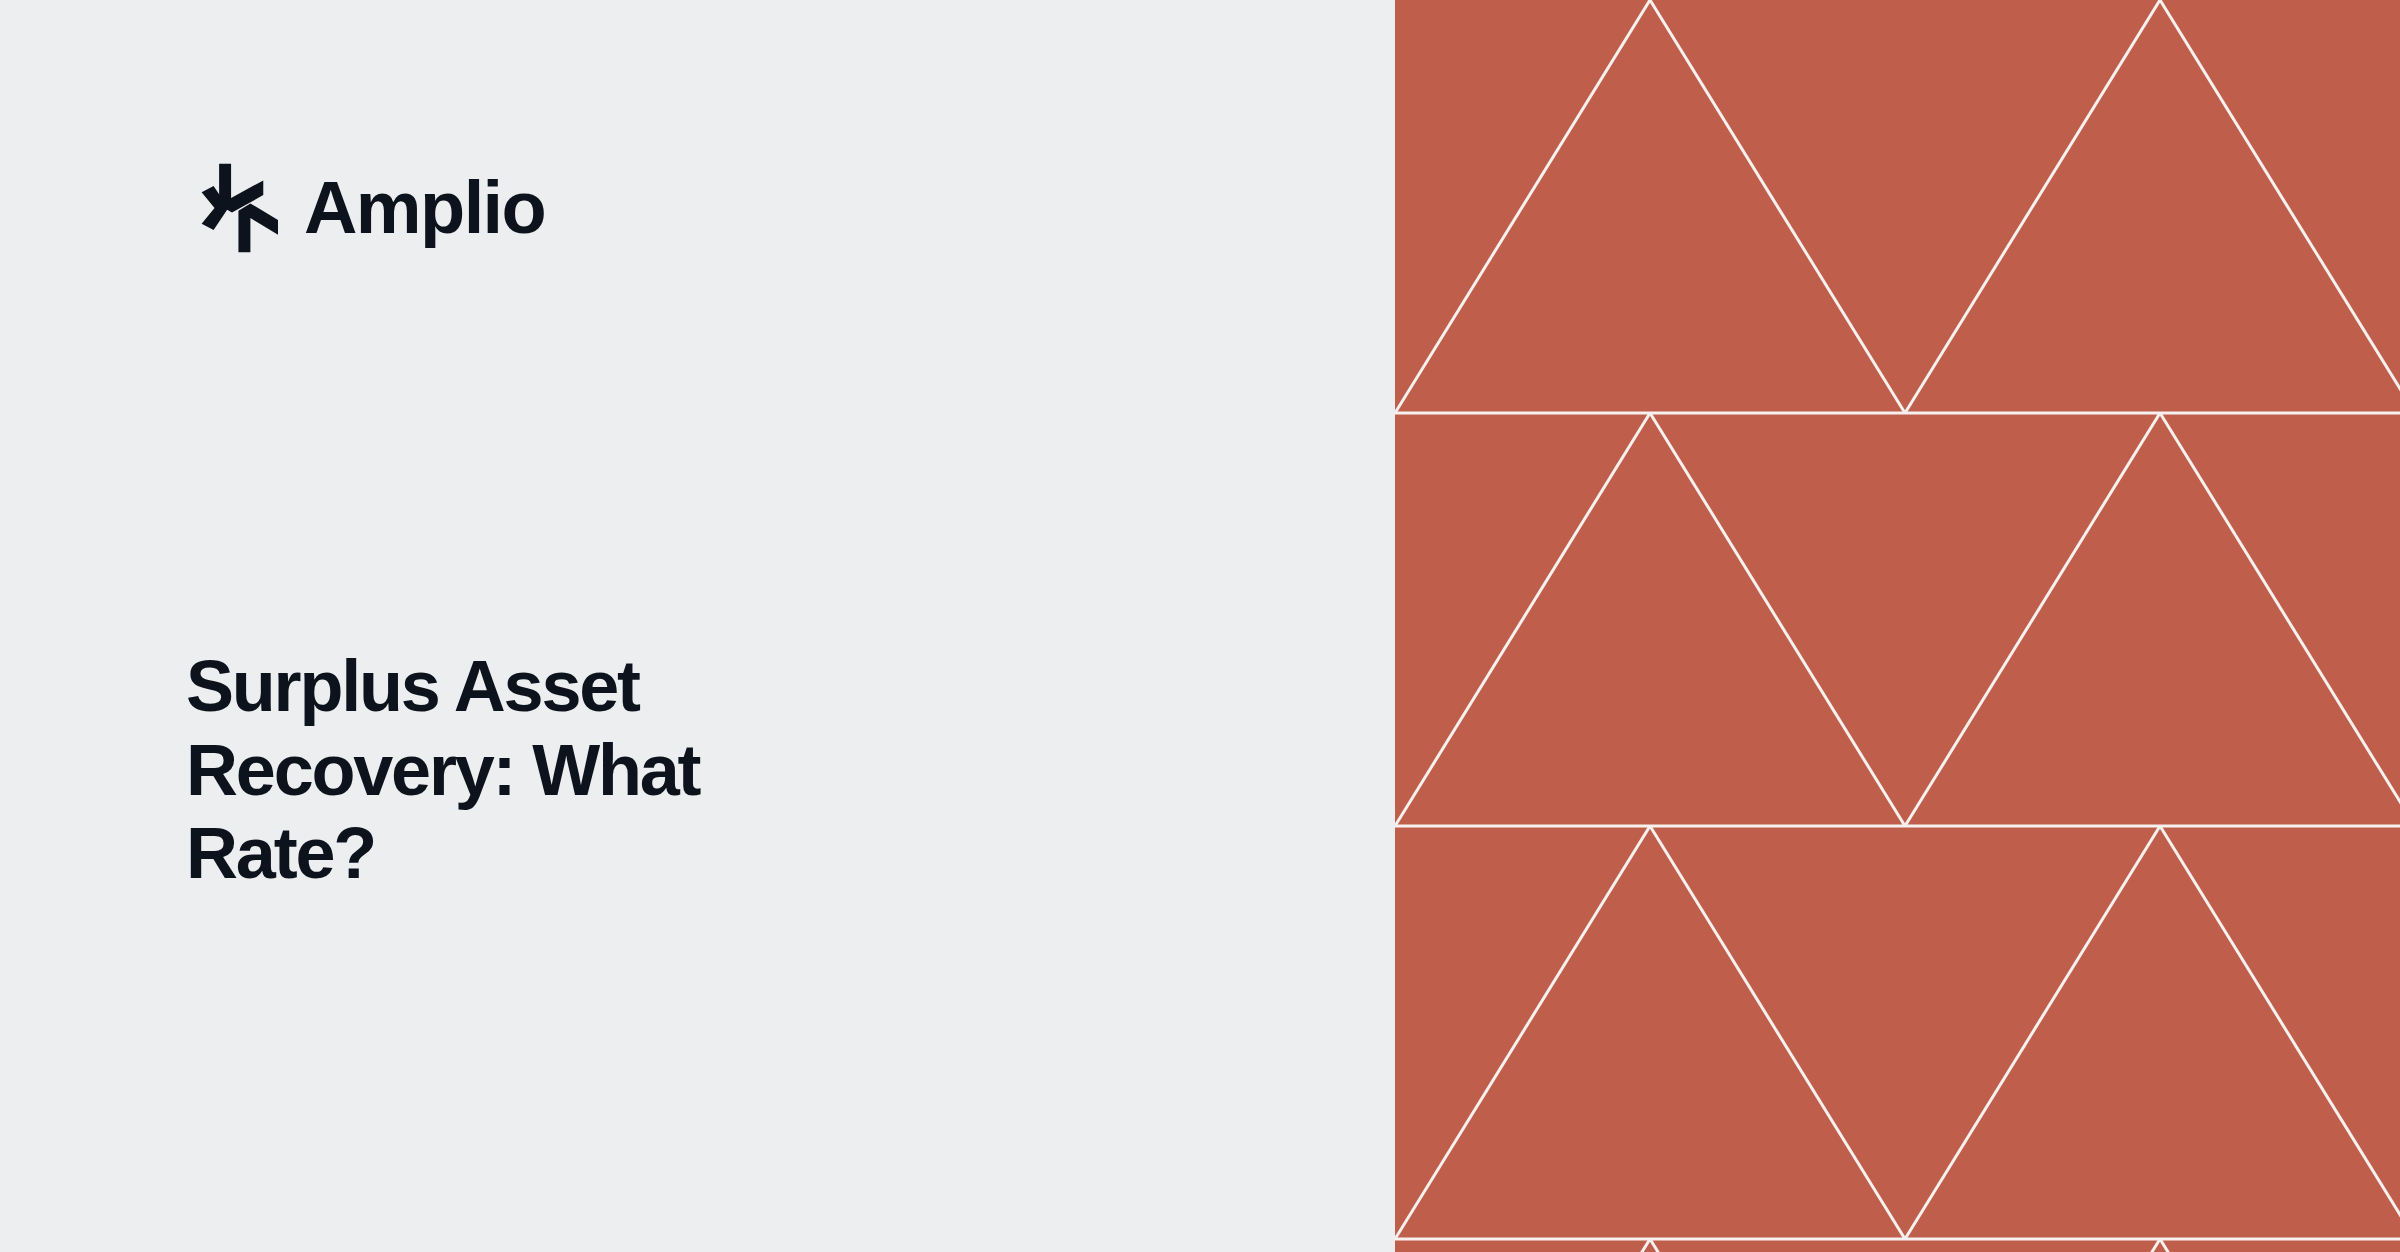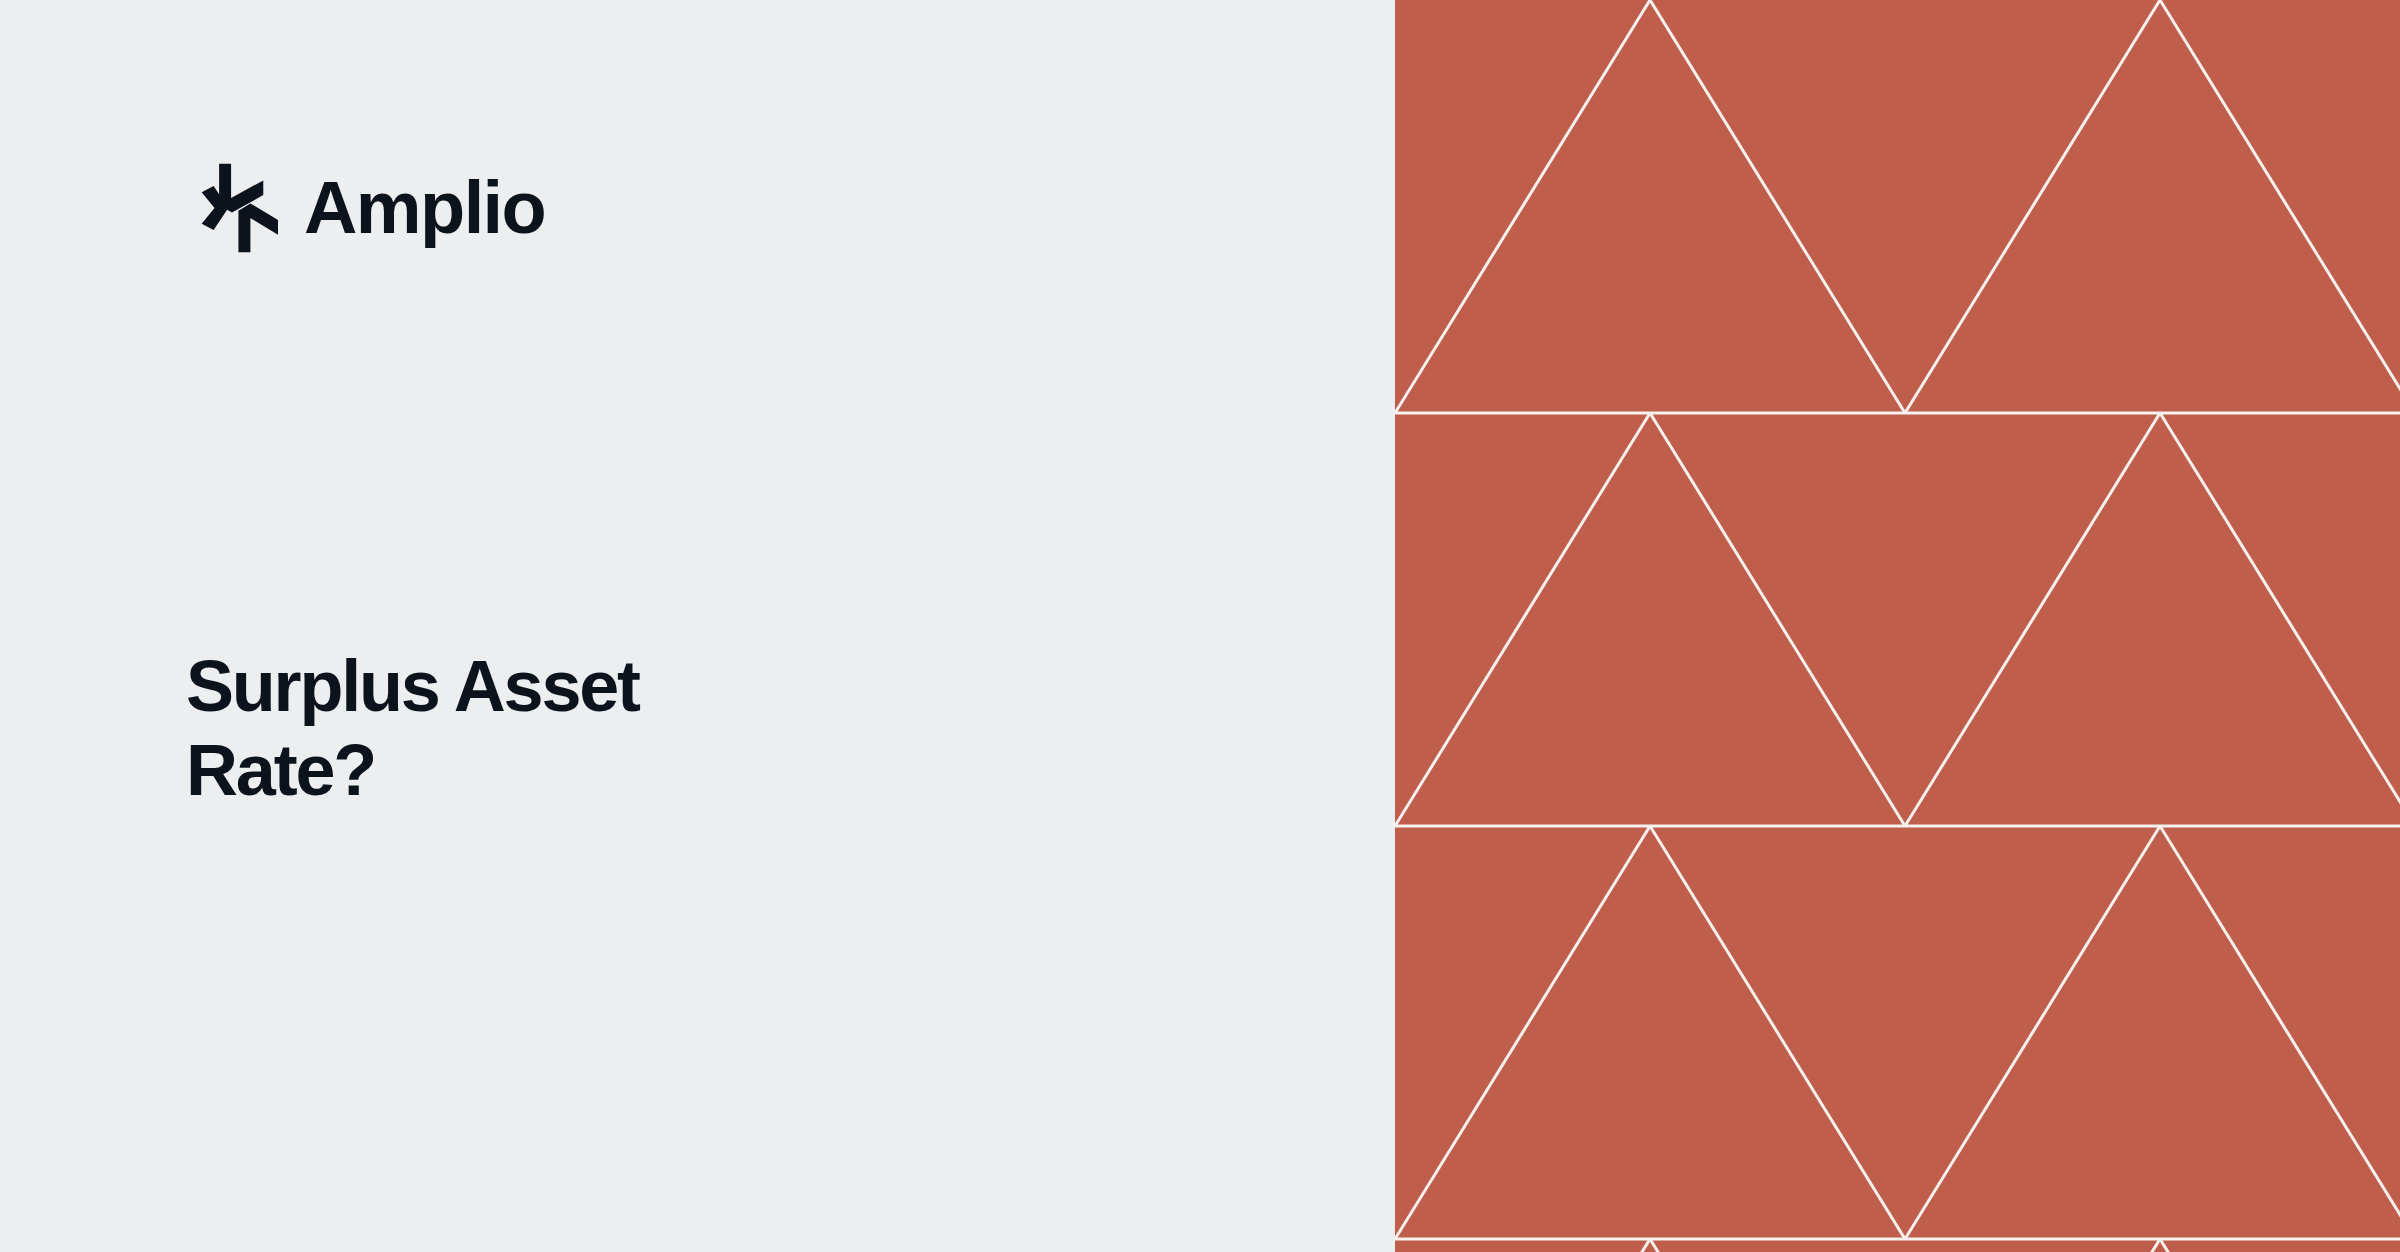--- a/index.html
+++ b/index.html
@@ -97,20 +97,21 @@
 
         <path fill="#0d131c" d="M17,33 L30,26 L46,50 L30,74 L17,67 L31,50 Z"></path>
 
         <path fill="#0d131c" d="M57,53 L70,45 L100,63 L100,79 L70,61 L70,98 L57,98 Z"></path>
       </svg>
       <span class="brand-name">Amplio</span>
     </div>
 
     <h1 class="headline">
       <span class="headline-line">Surplus Asset</span>
+      <span class="headline-line">Recovery: What</span>
       <span class="headline-line">Rate?</span>
     </h1>
 
   </section>
 
   <aside class="right-panel">
     <svg class="pattern-svg" viewBox="0 0 1005 1252" preserveAspectRatio="none" aria-hidden="true">
       <g id="pattern-lines" stroke="#f6f1ef" stroke-width="3" fill="none" shape-rendering="geometricPrecision">
           <line x1="-1020" y1="413" x2="-765" y2="0"></line>
           <line x1="-765" y1="0" x2="-510" y2="413"></line>

